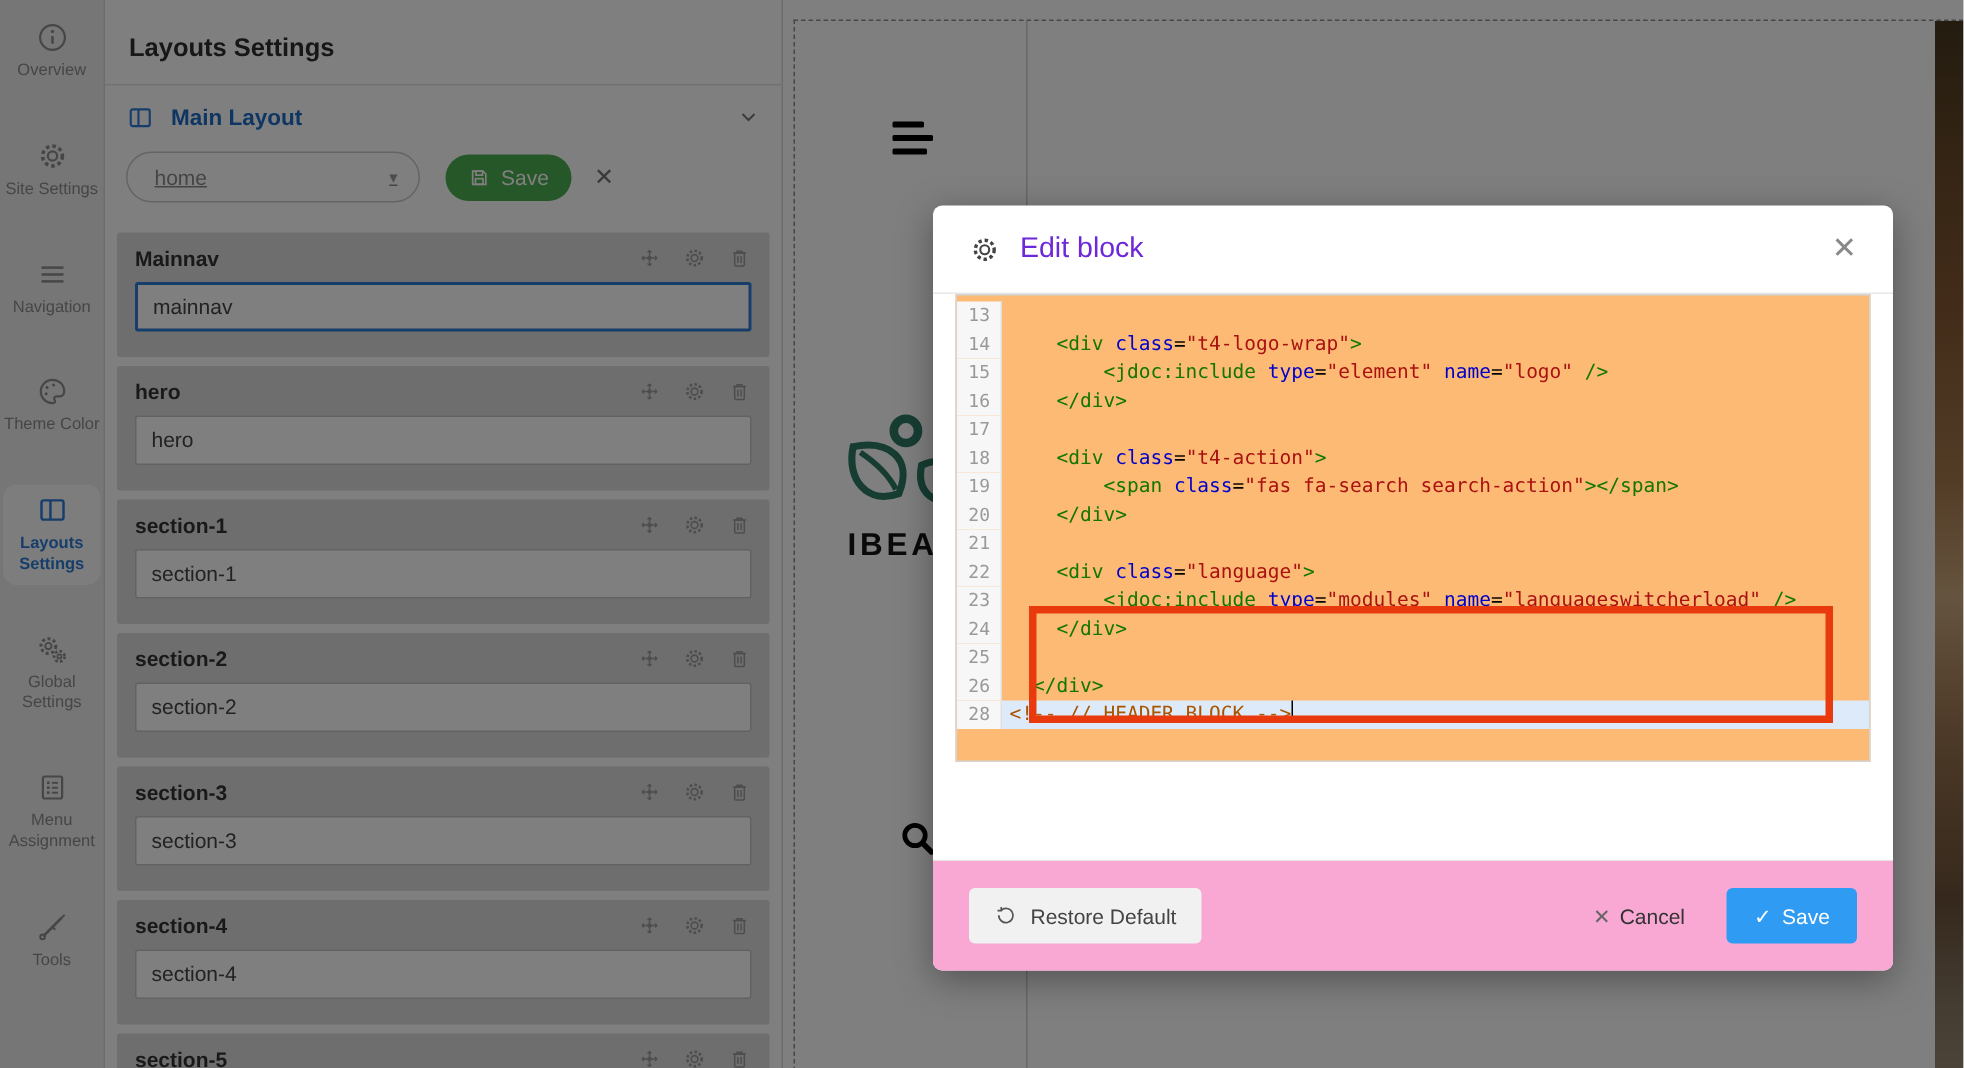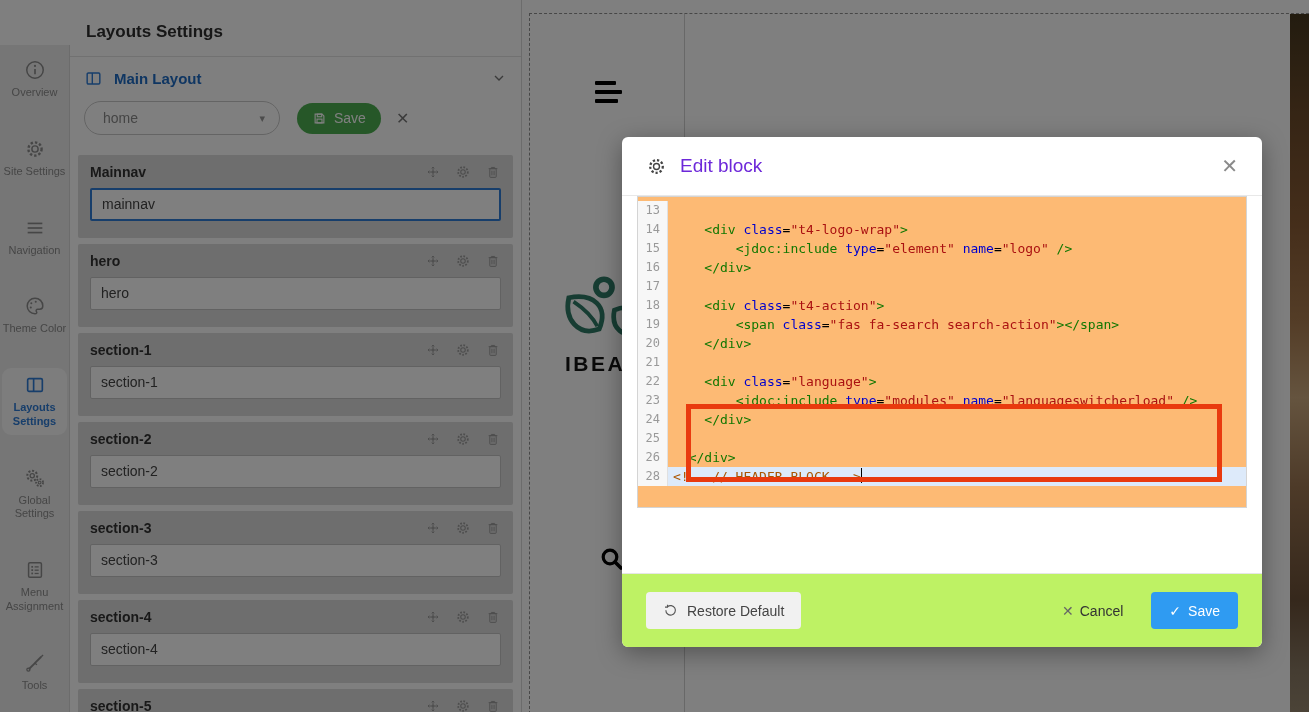--- a/index.html
+++ b/index.html
@@ -1,20 +1,20 @@
 <!DOCTYPE html>
 <html><head>
 <meta charset="utf-8">
 <style>
   html,body{margin:0;padding:0;}
   #stage{position:relative;width:1309px;height:712px;overflow:hidden;background:#fff;
          font-family:"Liberation Sans",sans-serif;color:#333;}
   
   #sidebar{position:absolute;left:0;top:0;bottom:0;width:70px;background:#ececec;
-           border-right:1px solid #d8d8d8;box-sizing:border-box;padding-top:8px;margin-top:45px;}
+           border-right:1px solid #d8d8d8;box-sizing:border-box;padding-top:8px;}
   .sb-item{display:flex;flex-direction:column;align-items:center;margin-bottom:26px;
            color:#8c8c8c;cursor:pointer;padding:6px 2px;}
   .sb-item .sb-icon{width:22px;height:22px;margin-bottom:5px;}
   .sb-item .sb-icon svg{width:22px;height:22px;display:block;}
   .sb-label{font-size:11px;text-align:center;line-height:1.25;}
   .sb-item.active{background:#fafafa;border-radius:9px;margin:0 2px 26px;color:#2e7cd6;}
   .sb-item.active .sb-label{font-weight:bold;}
   
   #panel{position:absolute;left:70px;top:0;bottom:0;width:452px;background:#fff;
          border-right:1px solid #d9d9d9;box-sizing:border-box;}
@@ -22,21 +22,21 @@
                border-bottom:1px solid #e3e3e3;}
   #layout-row{display:flex;align-items:center;height:42px;padding:0 14px;}
   #layout-row .col-icon{width:19px;height:19px;color:#2e7cd6;}
   #layout-row .col-icon svg{width:19px;height:19px;display:block;}
   #layout-name{margin-left:11px;font-size:15px;font-weight:bold;color:#1f6cc5;}
   #layout-chevron{margin-left:auto;color:#777;width:16px;height:16px;}
   #layout-chevron svg{width:16px;height:16px;display:block;}
   #template-row{display:flex;align-items:center;padding:2px 14px 14px;}
   #template-select{width:196px;height:34px;border:1px solid #c9c9c9;border-radius:17px;
                    display:flex;align-items:center;box-sizing:border-box;padding:0 14px 0 18px;
-                   color:#8a8a8a;font-size:14px;background:#fff;cursor:pointer;}
+                   color:#8a8a8a;font-size:14px;background:#fff;cursor:pointer;text-decoration:underline;}
   #template-select .caret{margin-left:auto;color:#999;font-size:11px;}
   #layout-save{margin-left:17px;display:flex;align-items:center;gap:7px;background:#4caf50;
                color:#fff;border:none;border-radius:16px;height:31px;padding:0 15px;
                font-size:14px;cursor:pointer;font-family:inherit;}
   #layout-save svg{width:15px;height:15px;display:block;}
   #panel-close{margin-left:15px;color:#777;font-size:16px;cursor:pointer;}
   #sections{padding:6px 8px 0;}
   .sec{background:#dcdcdc;border-radius:2px;height:83px;box-sizing:border-box;
        padding:9px 12px;margin-bottom:6px;}
   .sec-head{display:flex;align-items:center;}
@@ -86,21 +86,21 @@
   .cm-row{display:flex;height:19px;}
   .cm-gutter{width:30px;flex:none;background:#f7f7f7;border-right:1px solid #e0e0e0;
              color:#999;text-align:right;padding-right:7px;font-size:12px;box-sizing:border-box;
              user-select:none;}
   .cm-code{margin:0;padding:0 0 0 5px;white-space:pre;flex:1;font:inherit;color:#000;}
   .cm-row.cm-active .cm-code{background:#ddeafa;}
   .tk-tag{color:#117700;}.tk-attr{color:#0000cc;}.tk-str{color:#aa1111;}.tk-cmt{color:#aa5500;}
   .cursor{display:inline-block;width:1.5px;height:15px;background:#000;vertical-align:-2px;}
   #modal-footer{position:absolute;left:0;right:0;bottom:0;height:74px;border-top:1px solid #e6e6e6;
                 display:flex;align-items:center;padding:0 24px;box-sizing:border-box;
-                border-radius:0 0 6px 6px;background:#bef264;}
+                border-radius:0 0 6px 6px;background:#f9a8d4;}
   #restore-btn{display:flex;align-items:center;gap:9px;background:#f1f1f1;border:none;
                border-radius:4px;height:37px;padding:0 17px;font-size:14px;color:#444;
                cursor:pointer;font-family:inherit;}
   #restore-btn svg{width:15px;height:15px;display:block;color:#555;}
   #footer-spacer{flex:1;}
   #cancel-btn{display:flex;align-items:center;gap:6px;font-size:14px;color:#333;cursor:pointer;}
   #cancel-btn .x{color:#666;font-size:14px;}
   #save-btn{margin-left:28px;display:flex;align-items:center;gap:7px;background:#2f9bf2;
             border:none;border-radius:4px;height:37px;padding:0 18px;font-size:14px;color:#fff;
             cursor:pointer;font-family:inherit;}

